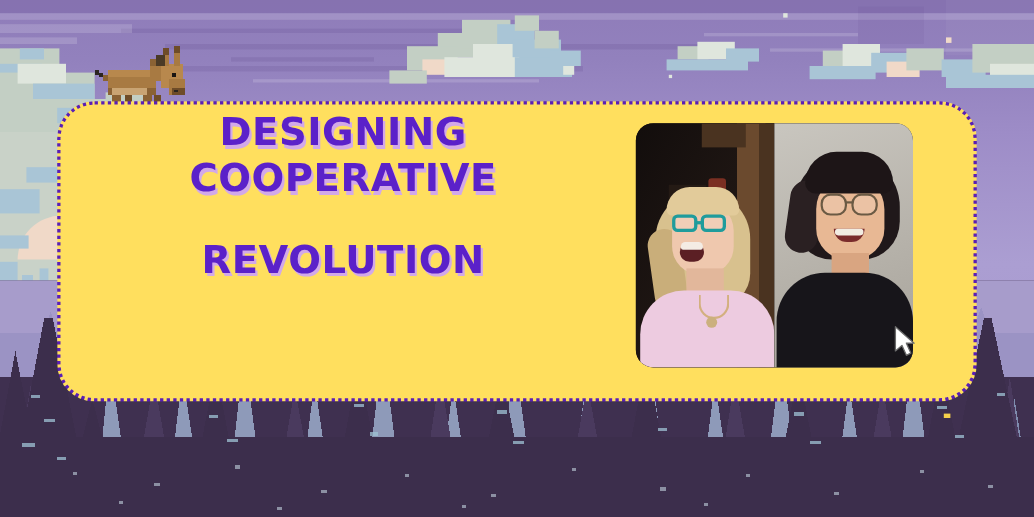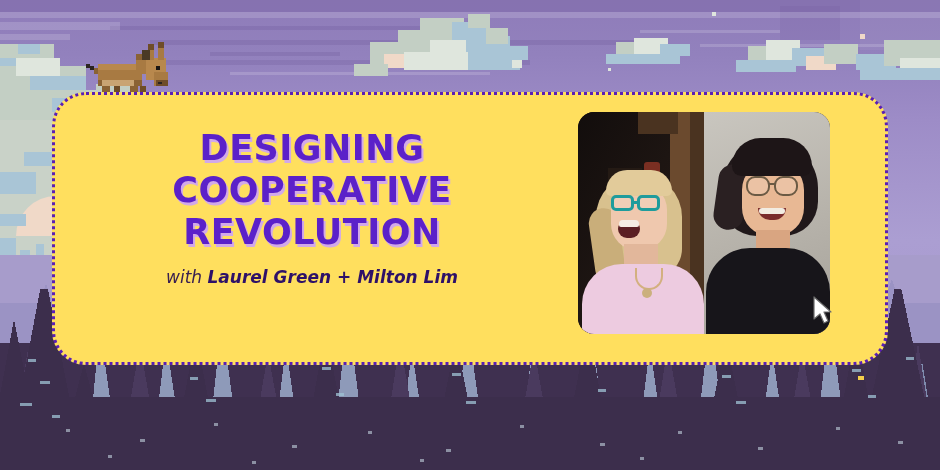--- a/index.html
+++ b/index.html
@@ -65,23 +65,23 @@
     font-size:35px;
     line-height:42px;
     letter-spacing:0.5px;
     color:#5b21c9;
     text-shadow:2px 3px 0 #d2a9e8;
     margin:0;
     padding:0;
     text-transform:uppercase;
   }
   .title .l1{display:block;}
-  .title .l2{display:block;margin-top:27px;}
+  .title .l2{display:block;}
   .title .l3{display:block;}
-  .title .l4{display:block;}
+  .title .l4{display:block;margin-top:32px;}
   .subtitle{
     margin-top:14px;
     font-family:"DejaVu Sans", sans-serif;
     font-size:17px;
     font-style:italic;
     color:#2b1060;
   }
   .subtitle .with{font-weight:400;color:#3a2050;}
   .subtitle .names{font-weight:700;color:#2e1168;}
 
@@ -417,24 +417,20 @@
     <div class="win" style="left:476px;top:8px;"></div>
   </div>
 
   <div class="card"></div>
 
   <div class="titlewrap">
     <div class="title">
       <span class="l2">DESIGNING COOPERATIVE</span>
       <span class="l4">REVOLUTION</span>
     </div>
-    <div class="subtitle">
-      <span class="with">with</span>
-      <span class="names">Laurel Green + Milton Lim</span>
-    </div>
   </div>
 
   <div class="photo">
     <div class="ph-left">
       <div class="beam" style="left:92px;top:0;width:26px;height:222px;"></div>
       <div class="beam2" style="left:112px;top:0;width:14px;height:222px;"></div>
       <div class="beam2" style="left:60px;top:0;width:40px;height:22px;"></div>
       <div style="position:absolute;left:66px;top:50px;width:16px;height:22px;background:#7a2f22;border-radius:3px;"></div>
       <div style="position:absolute;left:30px;top:56px;width:34px;height:18px;background:#241a14;"></div>
       <div class="p1-hair-back"></div>

